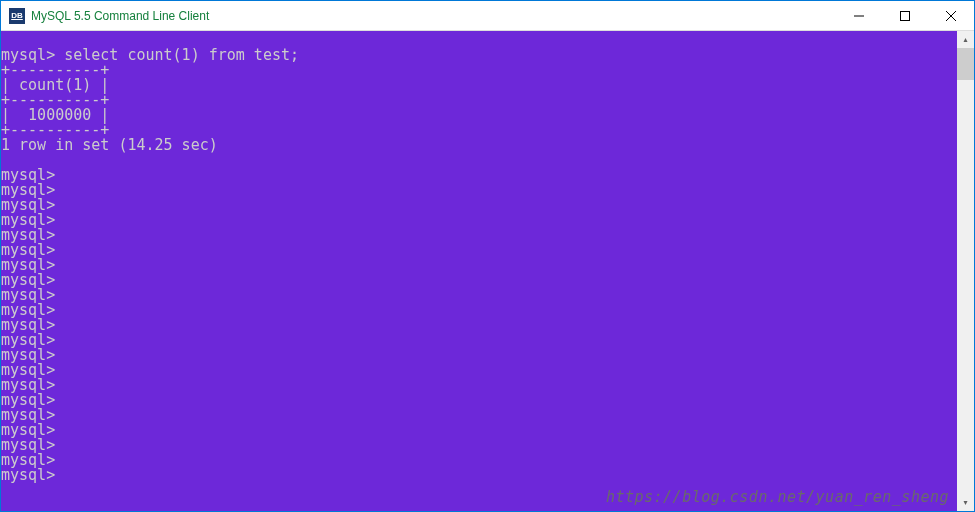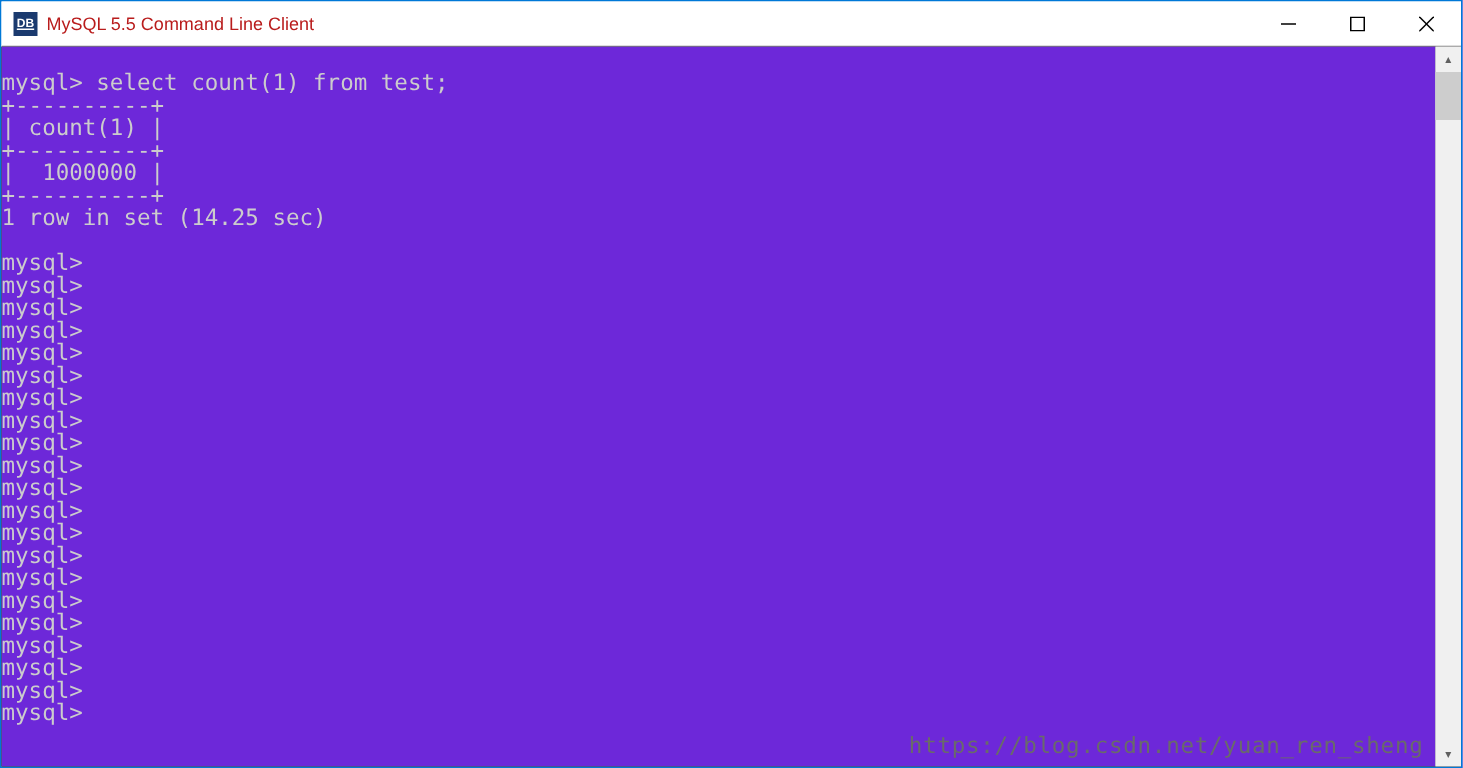--- a/index.html
+++ b/index.html
@@ -39,21 +39,21 @@
       color: white;
       font-size: 8px;
       display: flex;
       align-items: center;
       justify-content: center;
       font-weight: bold;
       text-decoration: underline;
     }
     .title-text {
       font-size: 12px;
-      color: #b91c1c;
+      color: #15803d;
       flex: 1;
     }
     .window-controls {
       display: flex;
       height: 100%;
     }
     .win-btn {
       width: 46px;
       height: 100%;
       display: flex;
@@ -116,20 +116,21 @@
       height: 32px;
       background: #cdcdcd;
     }
     .watermark {
       position: absolute;
       bottom: 5px;
       right: 25px;
       color: #6a6a6a;
       font-family: "Consolas", monospace;
       font-size: 15px;
+      font-style: italic;
       pointer-events: none;
       letter-spacing: 0.5px;
     }
   </style>
 </head>
 <body>
 
 <div class="window">
   <div class="titlebar">
     <div class="title-icon">

